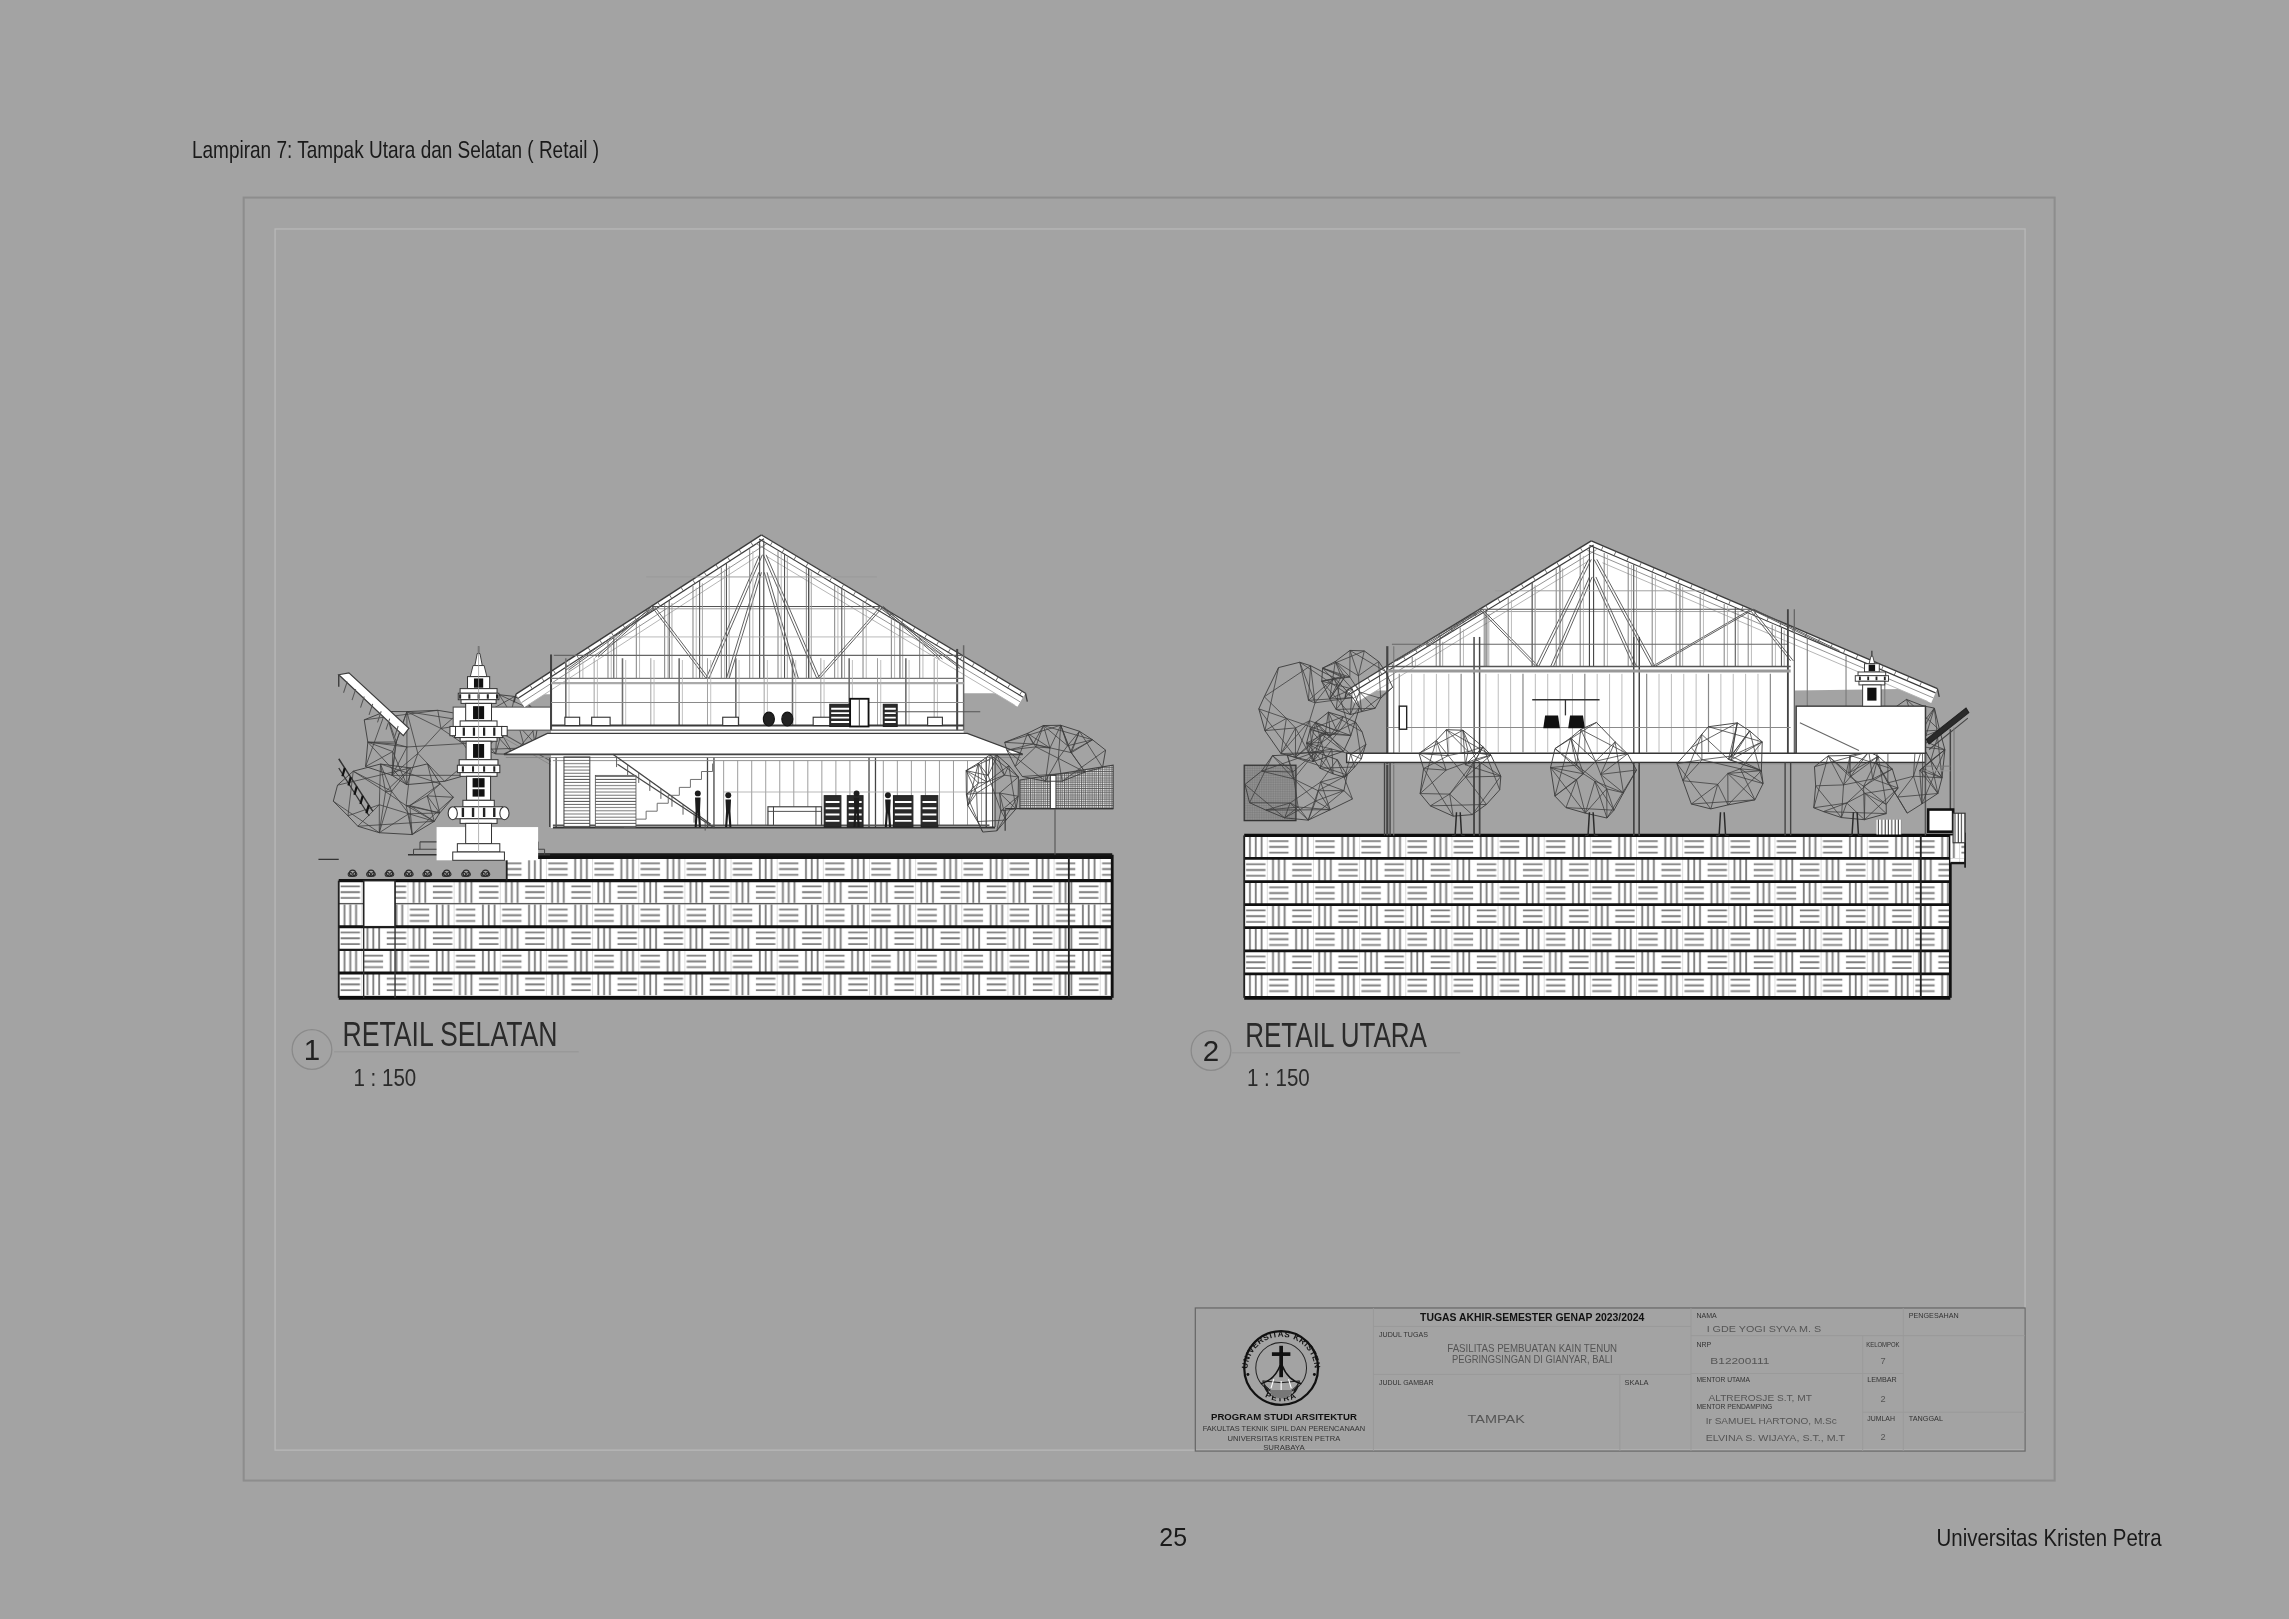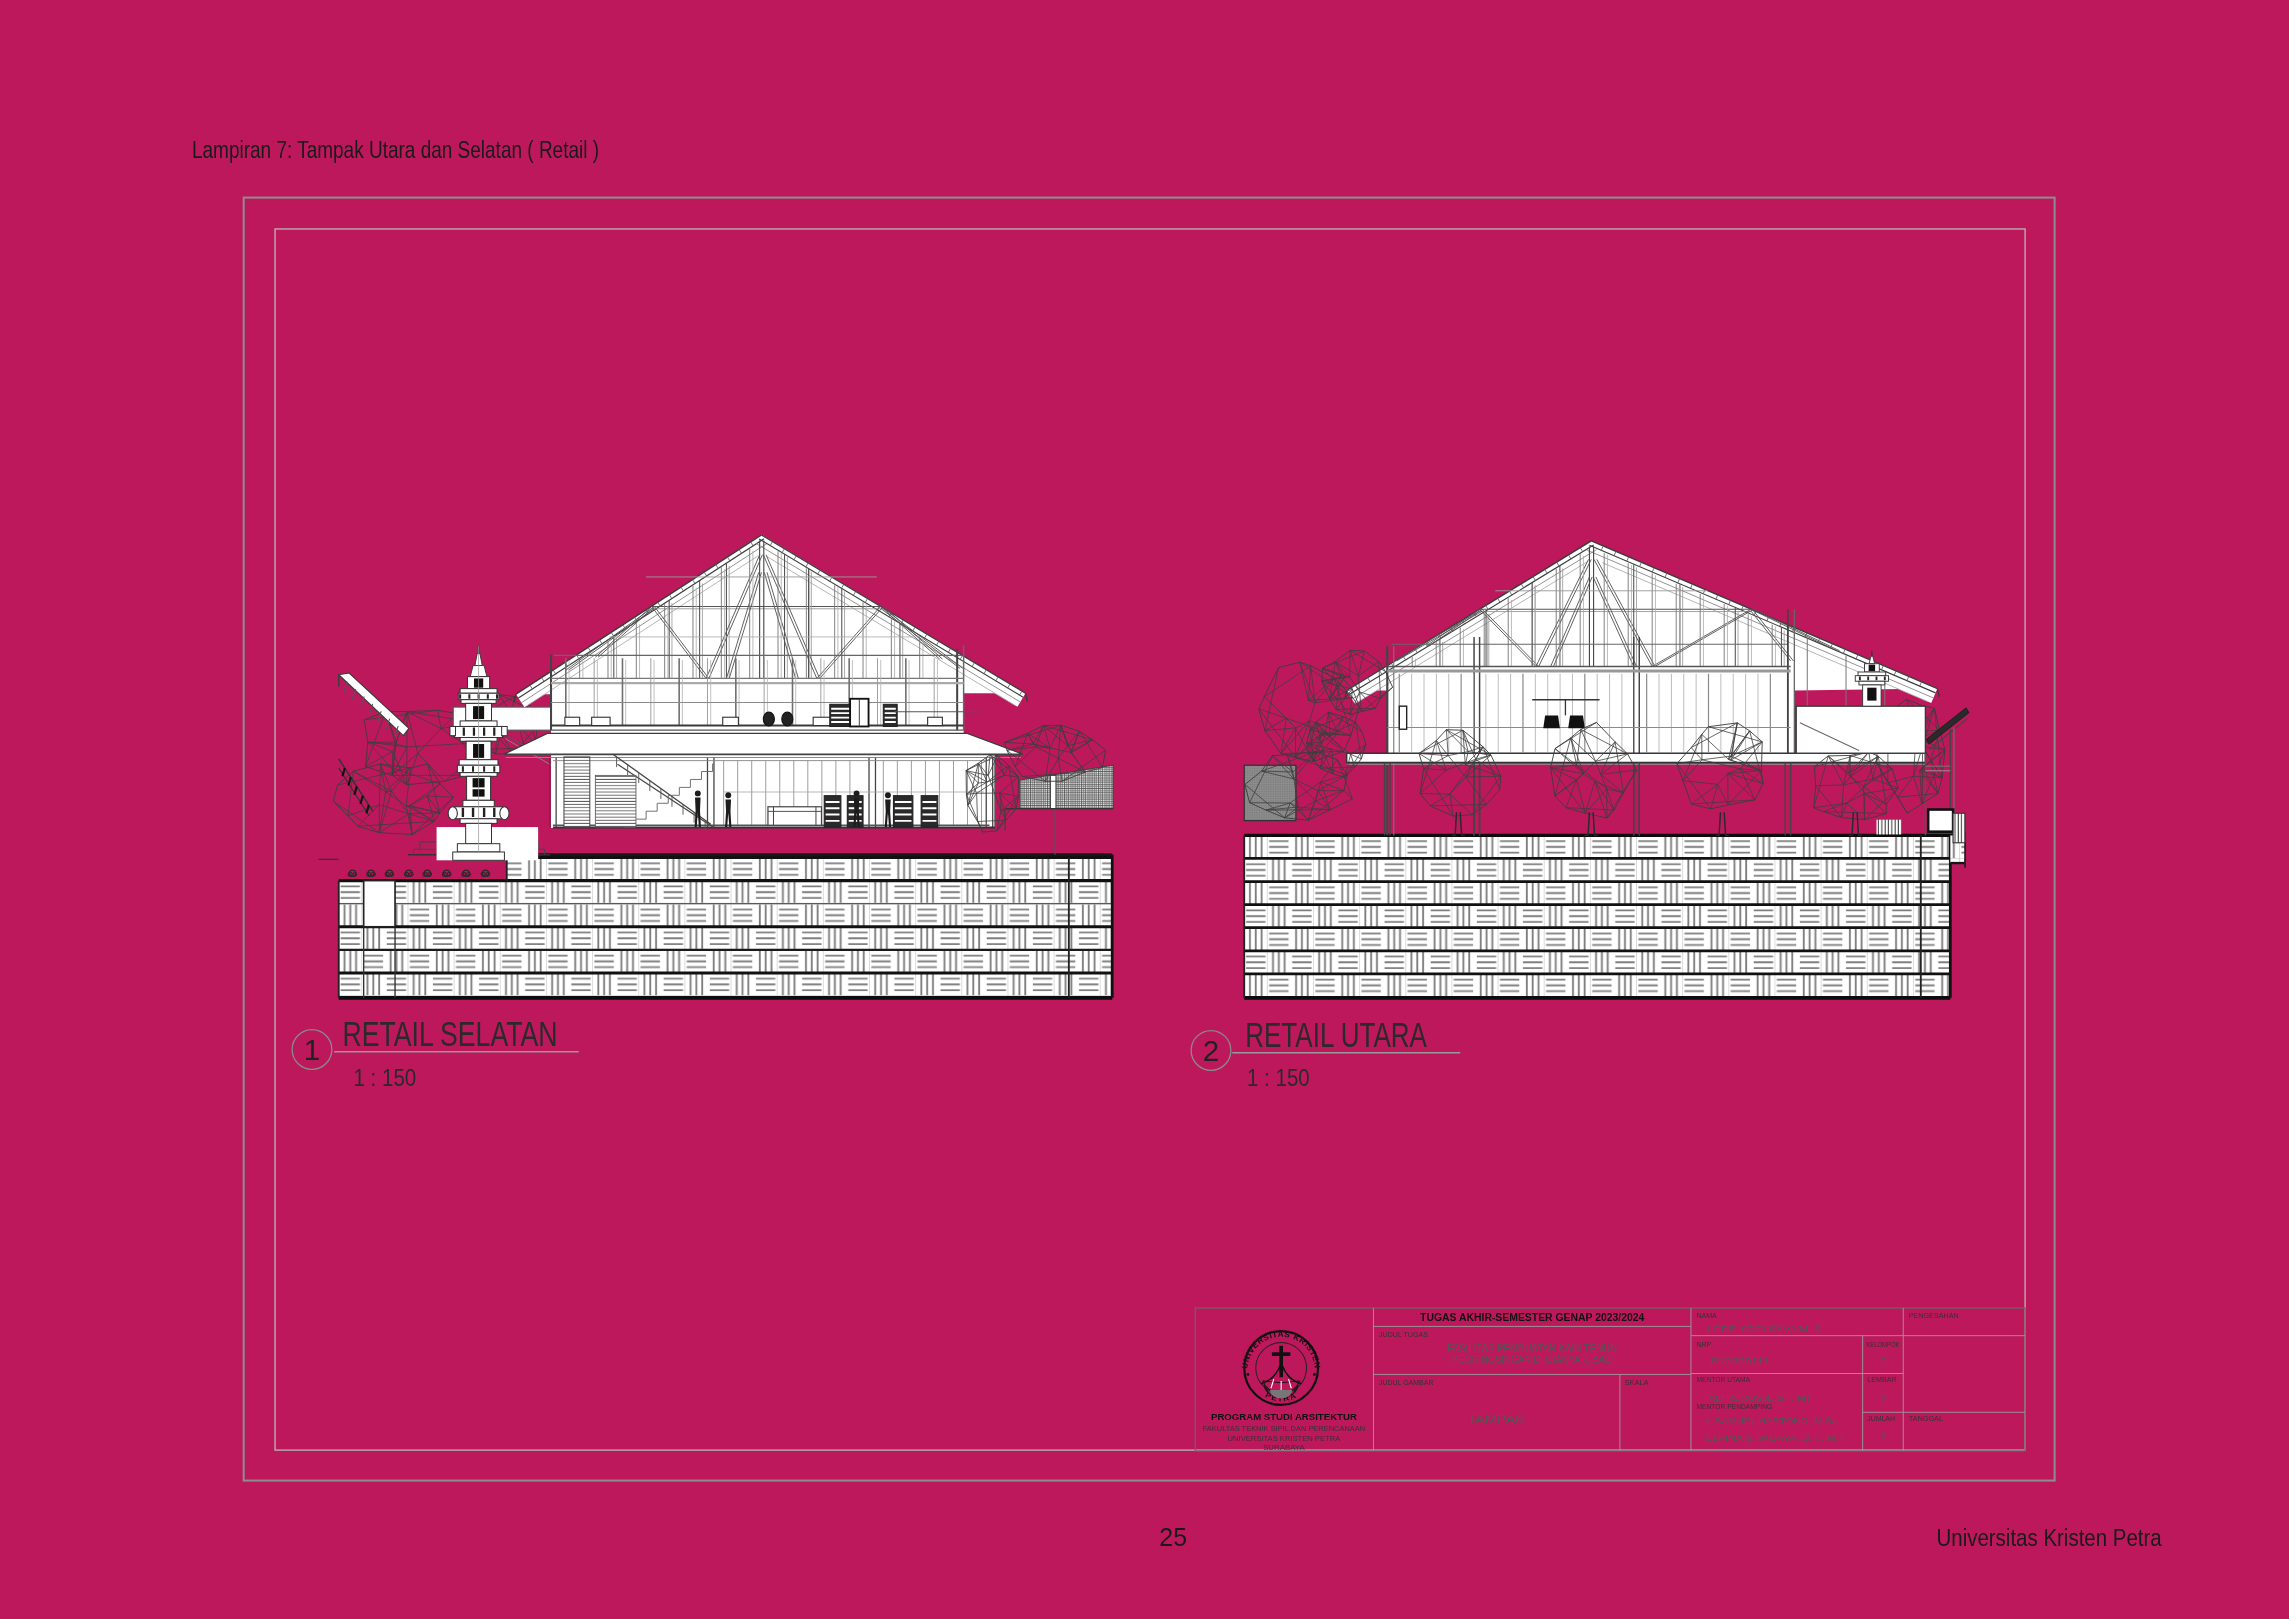--- a/index.html
+++ b/index.html
@@ -1,14 +1,14 @@
 <!DOCTYPE html>
 <html style="font-size:14.8px"><head><meta charset="utf-8"><style>
 html,body{margin:0;padding:0;background:#fff;}
-.pg{position:relative;width:2290px;height:1620px;background:#be185d;overflow:hidden;}
+.pg{position:relative;width:2290px;height:1620px;background:#a3a3a3;overflow:hidden;}
 text{font-family:"Liberation Sans",sans-serif;}
 </style></head><body>
 <div class="pg">
 <svg width="2290" height="1620" viewBox="0 0 2481 1755">
 <defs>
 <g id="bwt">
  <g stroke="#7d7d7d" stroke-width="2.0">
   <path d="M6.2,0.5 V24.5 M12.5,0.5 V24.5 M18.8,0.5 V24.5"></path>
   <path d="M27,6.2 H48 M27,12.5 H48 M27,18.8 H48"></path>
   <path d="M2,31.2 H23 M2,37.5 H23 M2,43.8 H23"></path>

